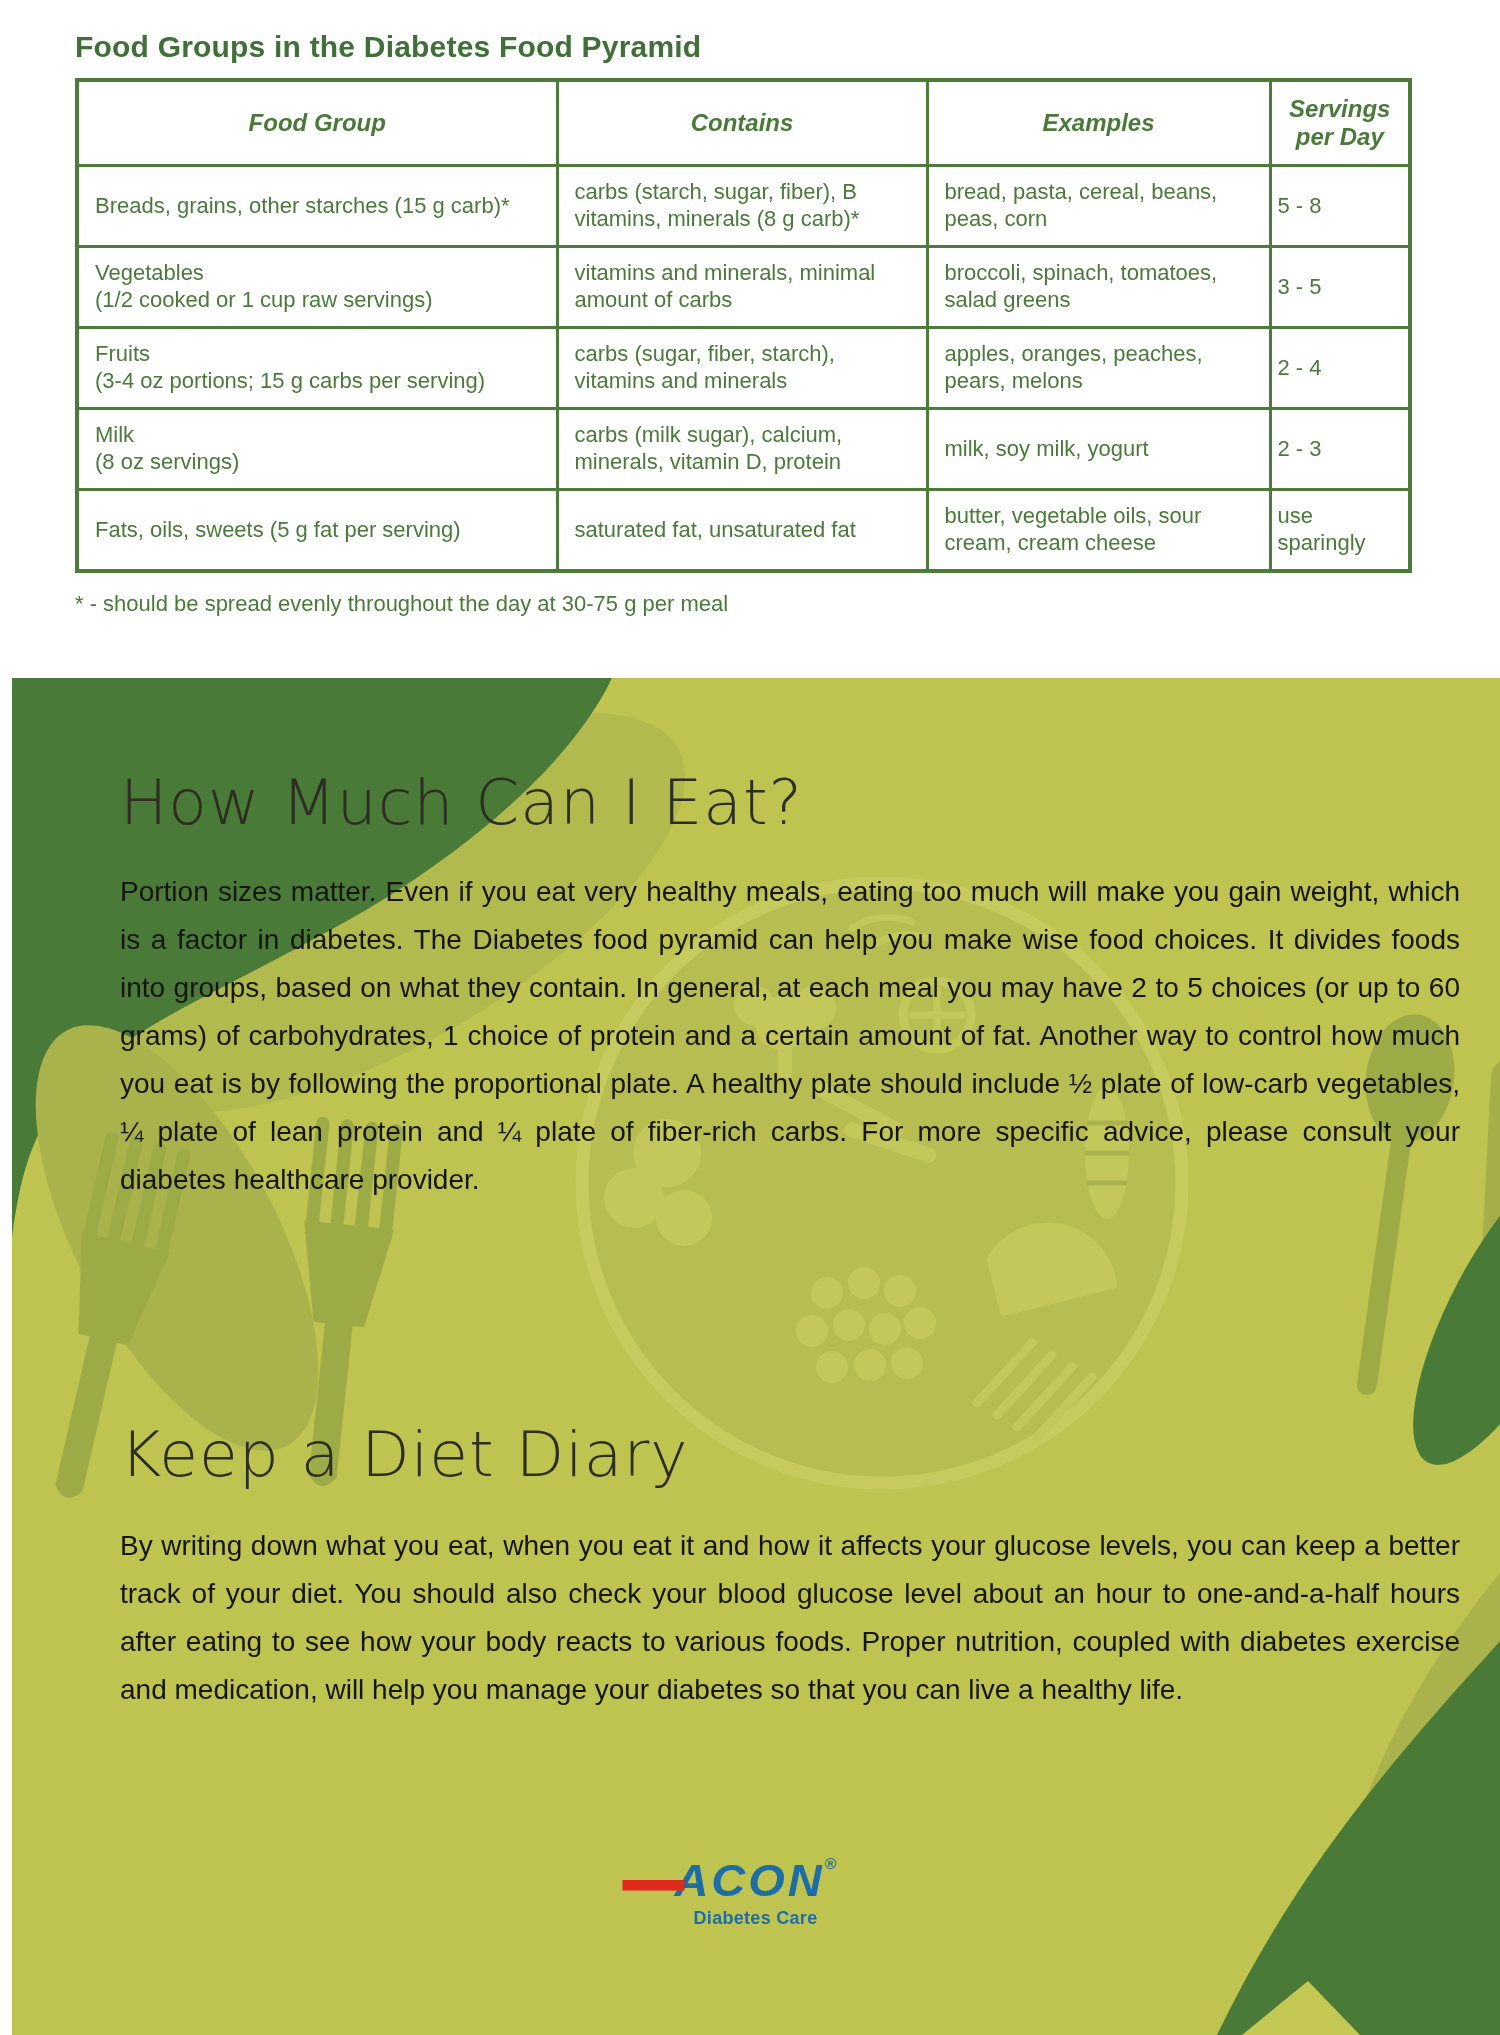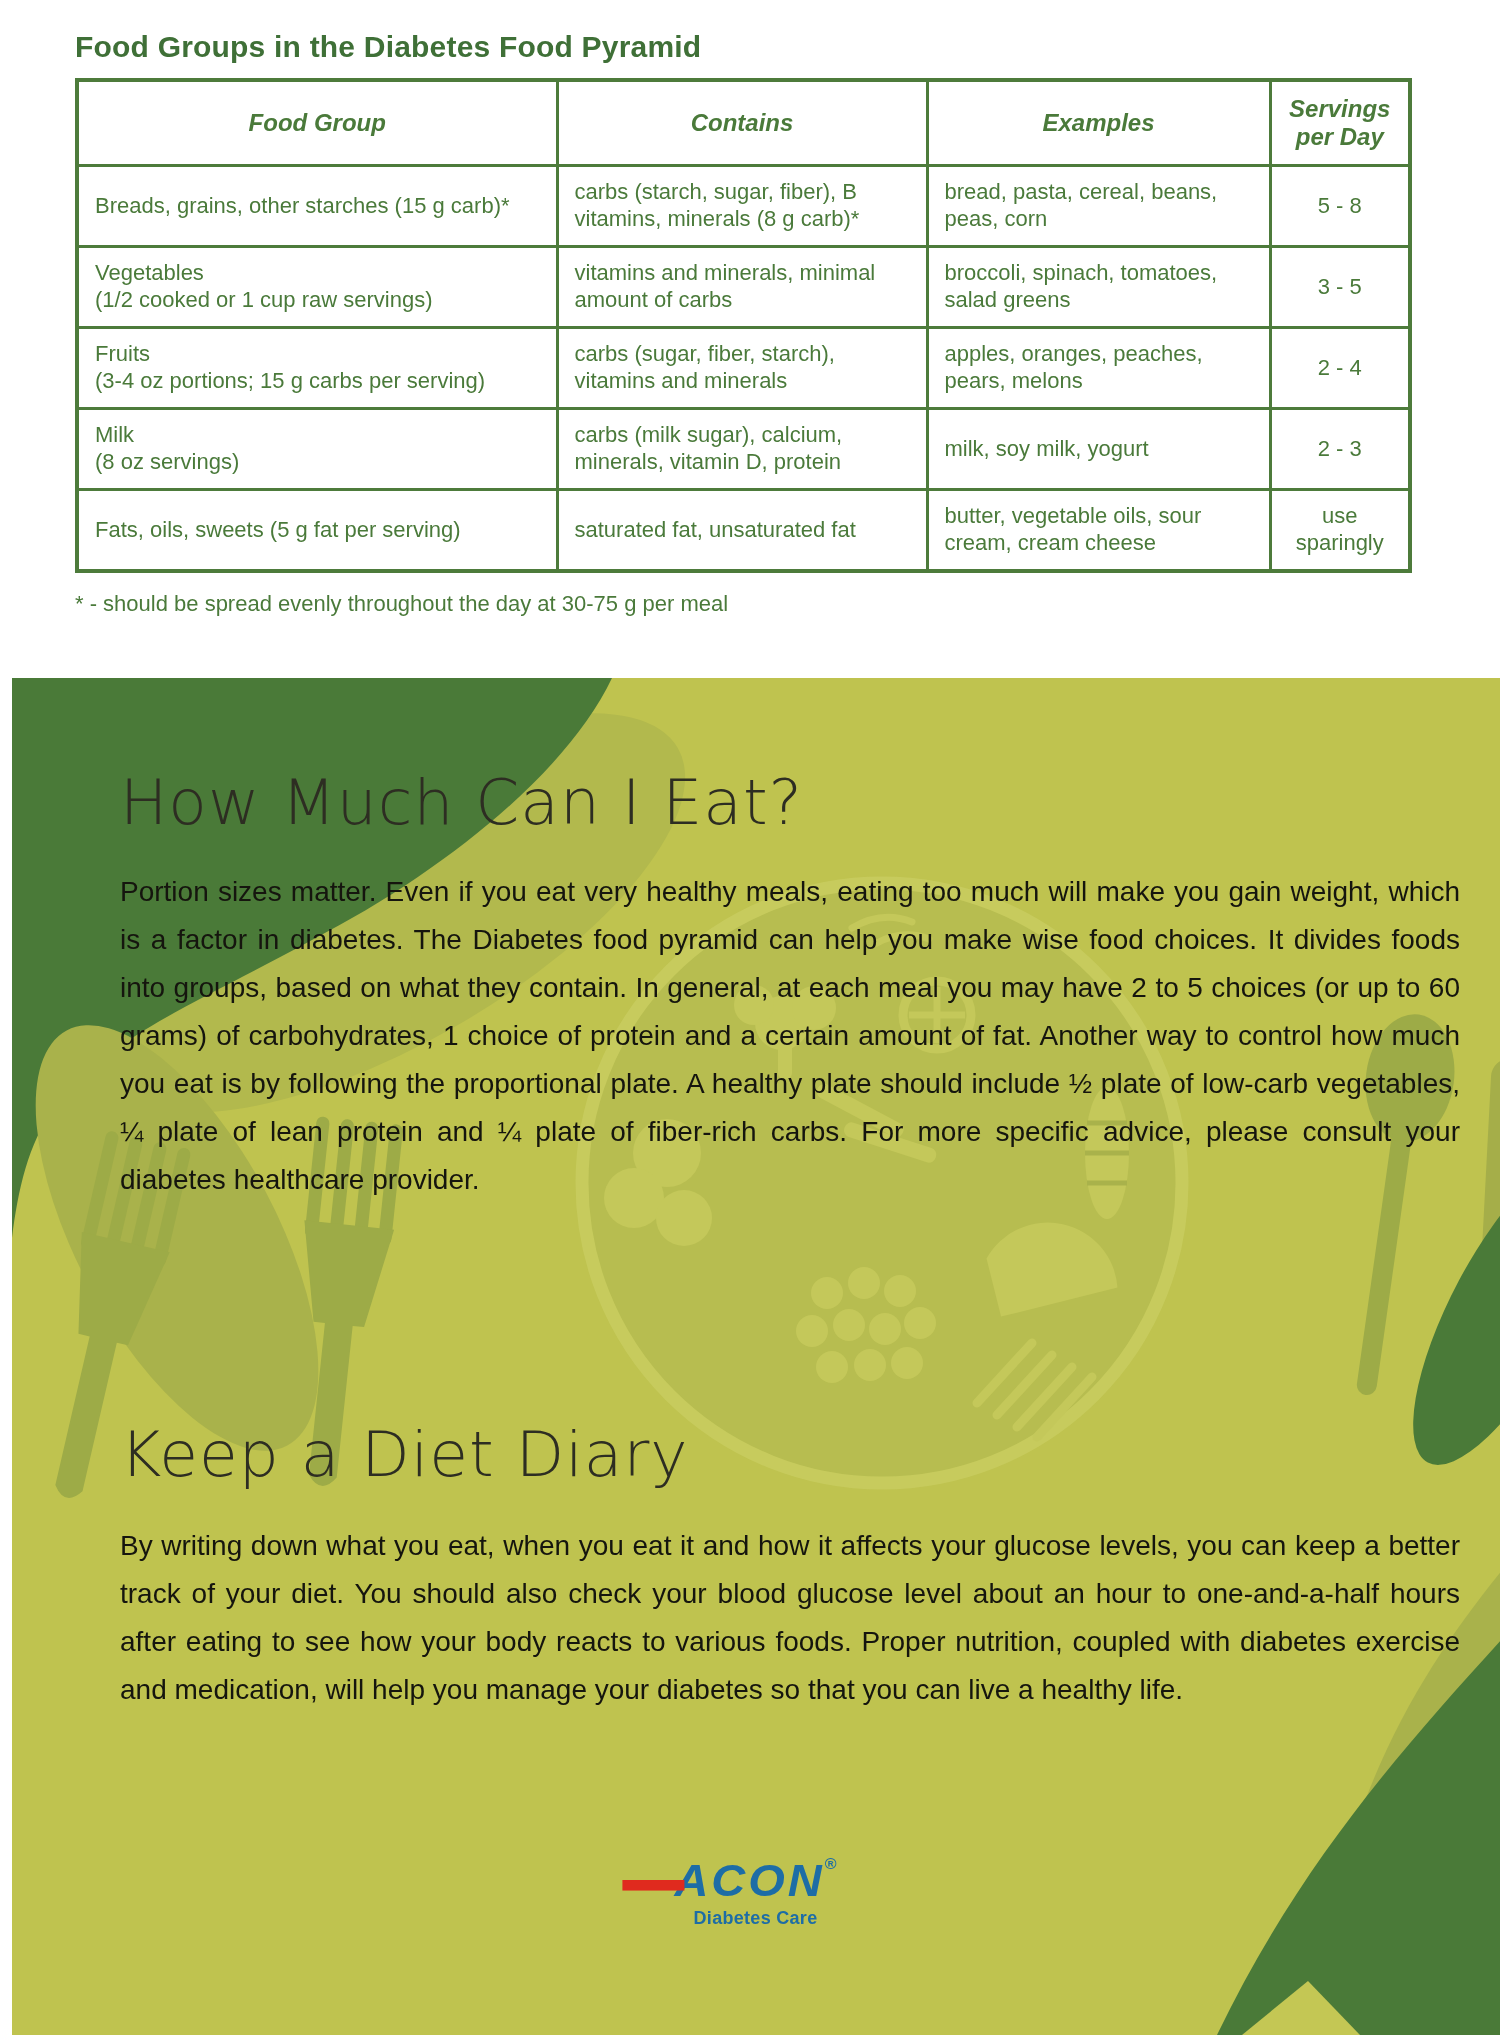--- a/index.html
+++ b/index.html
@@ -25,21 +25,21 @@
   }
   table.food-table th{
     height:80px;font-size:24px;font-weight:bold;font-style:italic;
     text-align:center;line-height:1.15;
   }
   table.food-table td{
     height:66px;font-size:22px;line-height:1.22;
     padding:6px 8px 6px 16px;text-align:left;white-space:pre-line;
   }
   table.food-table td.servings{
-    text-align:center;padding:6px 6px;white-space:normal;
+    text-align:left;padding:6px 6px;white-space:normal;
   }
   .footnote{
     margin:18px 0 0 75px;font-size:22px;color:var(--green-text,#4a7a3a);
   }
   
   .green-section{
     position:absolute;left:12px;top:678px;width:1500px;height:1538px;
     background:var(--olive-bg,#bfc34f);overflow:hidden;
   }
   .decor{position:absolute;left:0;top:0;width:1500px;height:1357px;}

